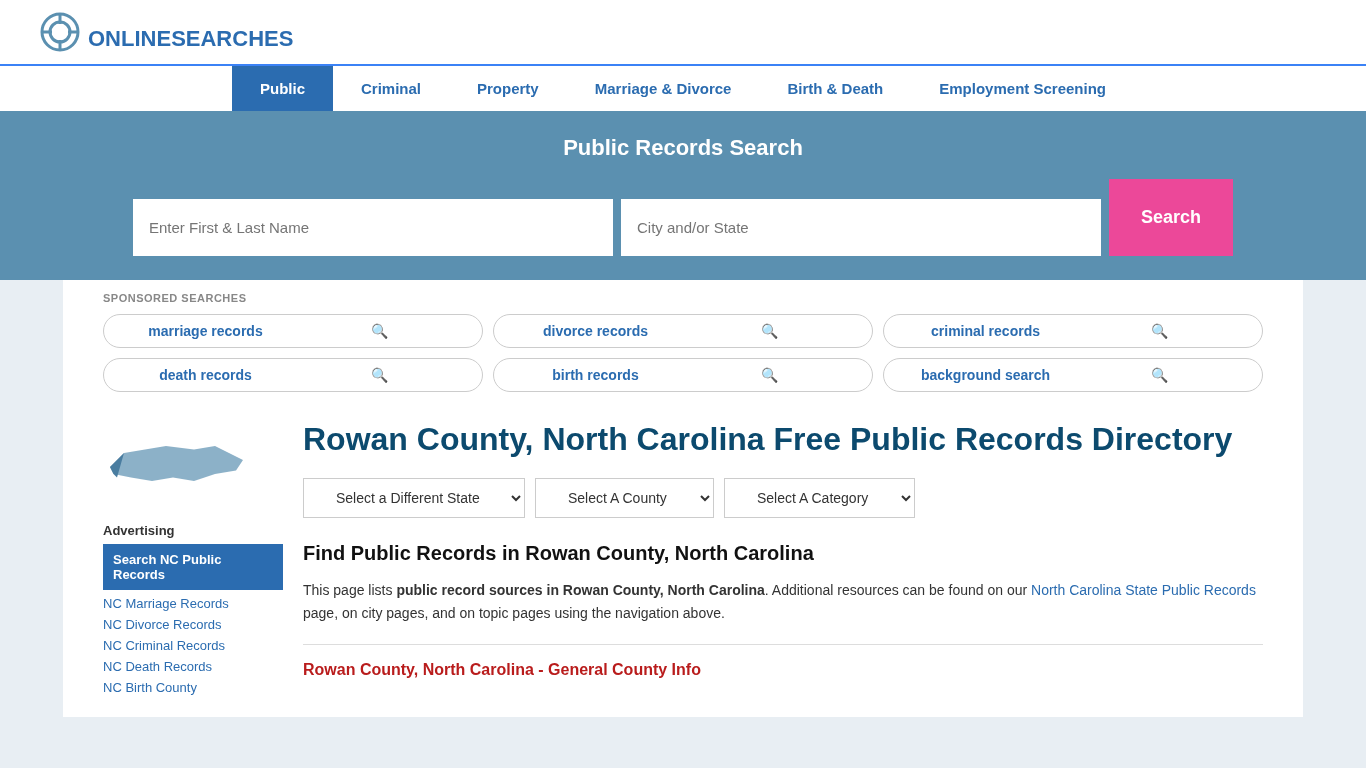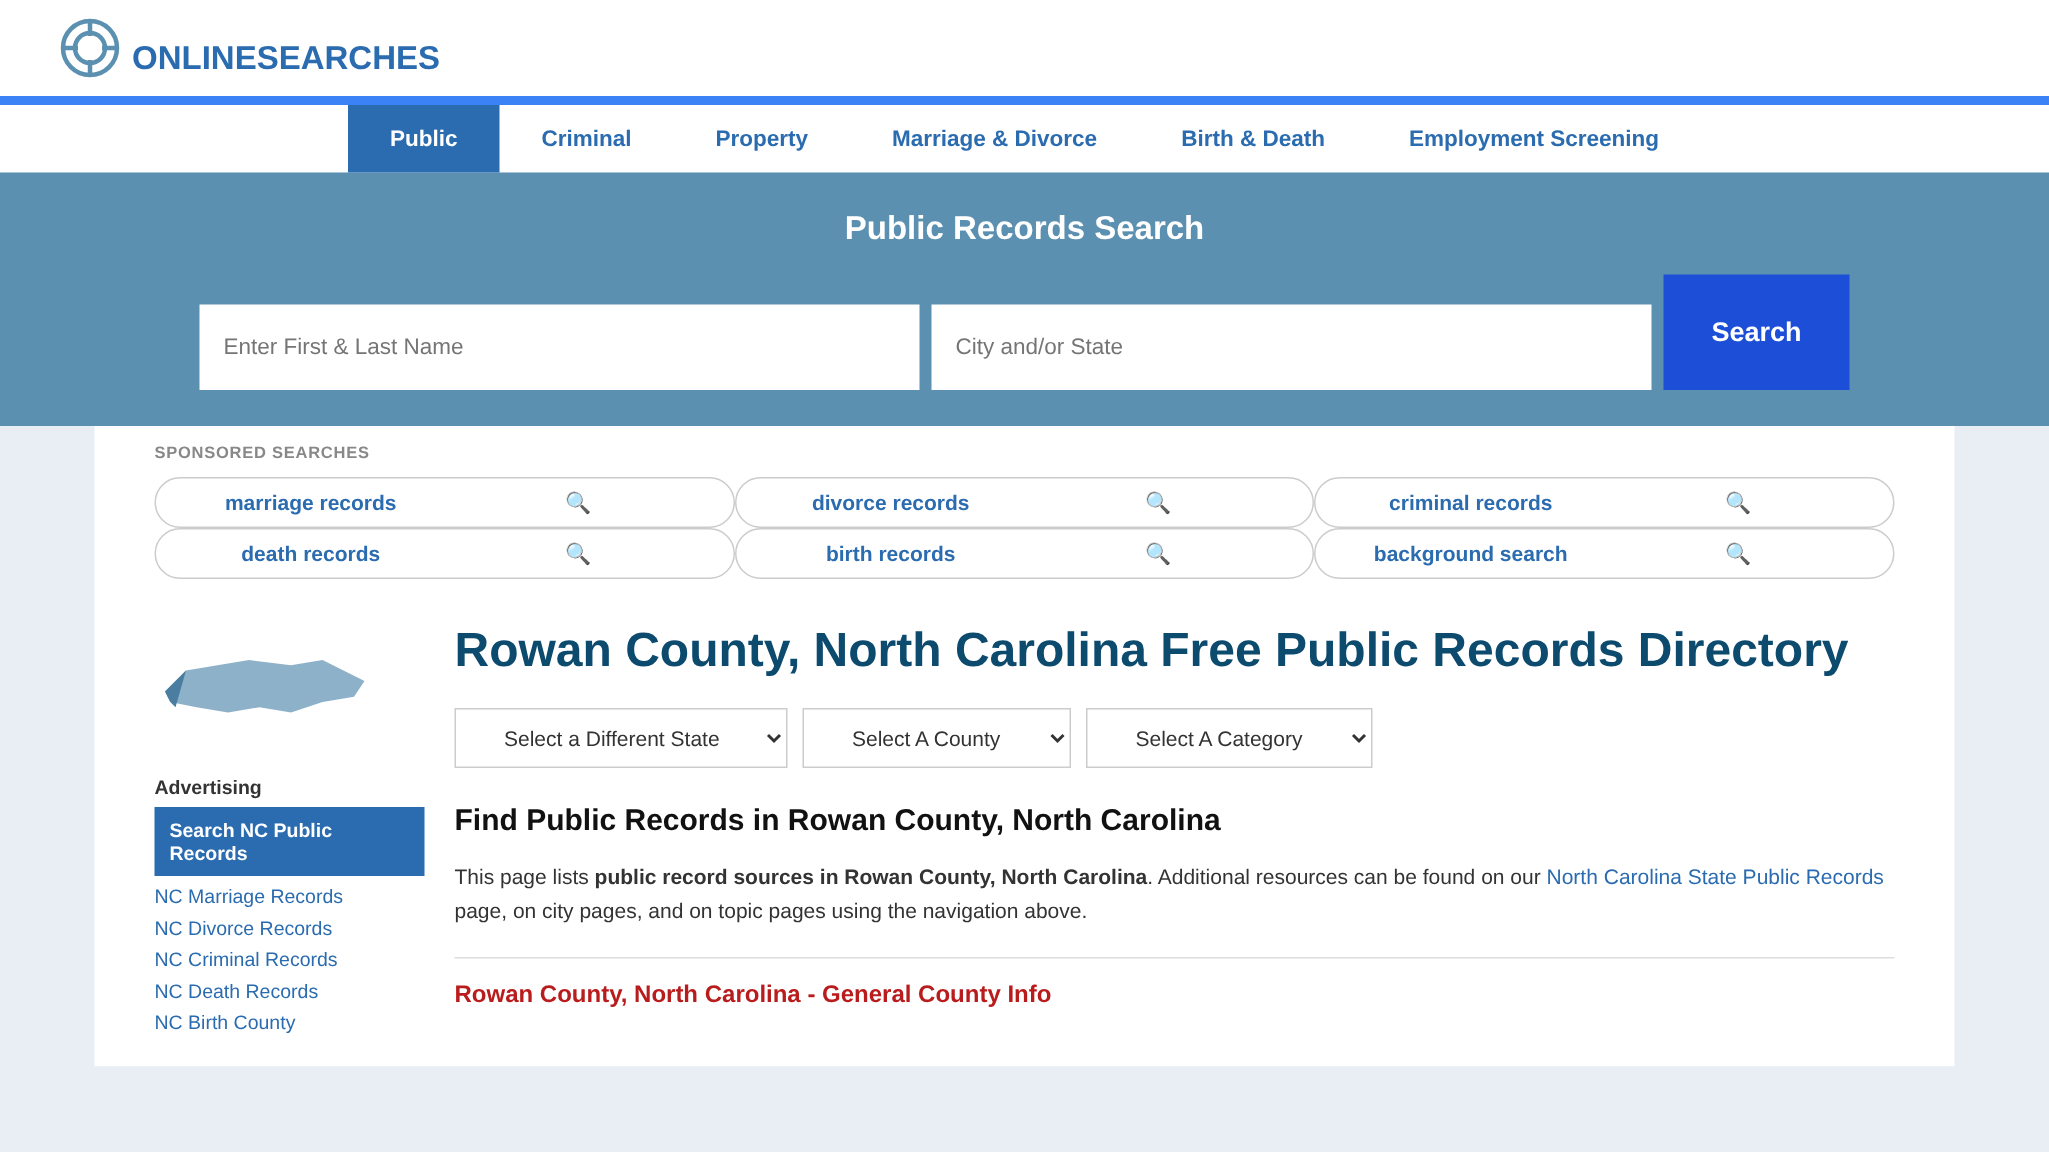--- a/index.html
+++ b/index.html
@@ -31,21 +31,21 @@
       font-weight: bold;
       color: #4a4a4a;
     }
     .logo-text span {
       color: #2b6cb0;
     }
 
     
     nav {
       background: #fff;
-      border-top: 6px solid #3b82f6;
+      border-top: 2px solid #3b82f6;
       display: flex;
       justify-content: center;
       gap: 0;
     }
     nav a {
       display: inline-block;
       padding: 14px 28px;
       text-decoration: none;
       color: #2b6cb0;
       font-size: 15px;
@@ -77,21 +77,21 @@
     .search-form input {
       flex: 1;
       padding: 20px 16px;
       border: none;
       font-size: 15px;
       outline: none;
       color: #000000;
       margin-top: 20px;
     }
     .search-form button {
-      background: #1d4ed8;
+      background: #ec4899;
       color: #fff;
       border: none;
       padding: 14px 32px;
       font-size: 18px;
       font-weight: bold;
       cursor: pointer;
       white-space: nowrap;
     }
 
     
@@ -110,20 +110,21 @@
     .sponsored-label {
       font-size: 11px;
       color: #888;
       letter-spacing: 0.5px;
       margin-bottom: 10px;
       text-transform: uppercase;
     }
     .search-pills {
       display: grid;
       grid-template-columns: repeat(3, 1fr);
+      gap: 10px;
     }
     .search-pill {
       display: flex;
       align-items: center;
       justify-content: space-between;
       border: 1px solid #ccc;
       border-radius: 20px;
       padding: 8px 14px;
       cursor: pointer;
     }

